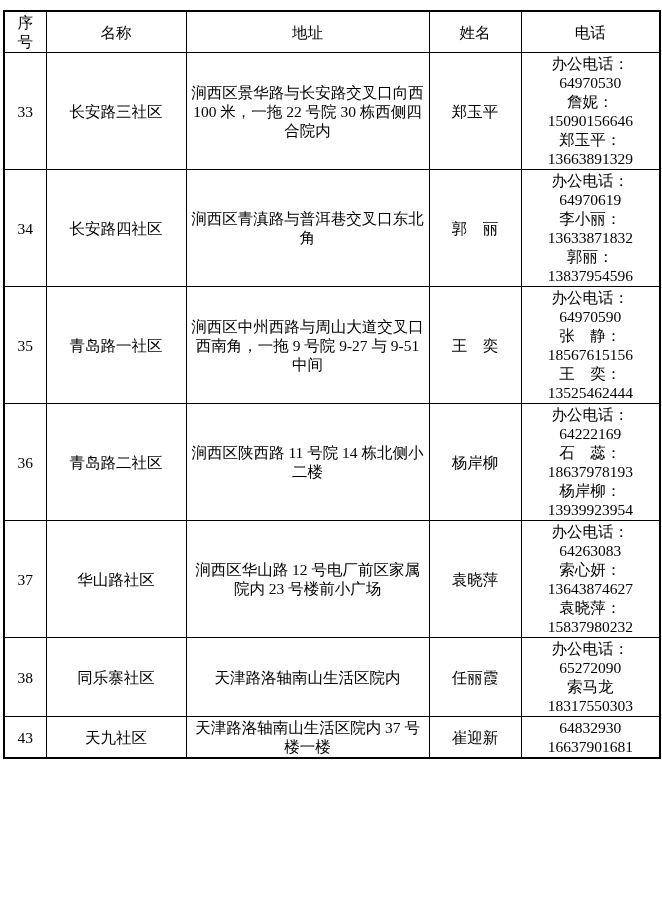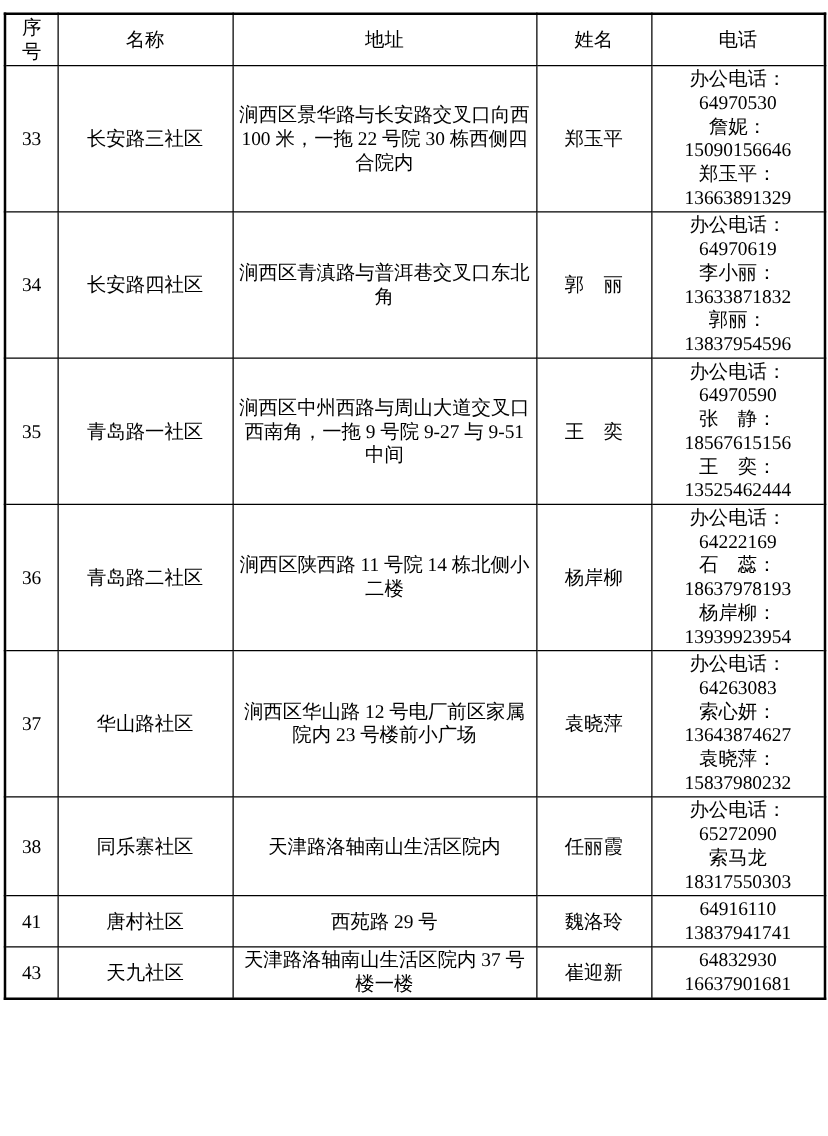--- a/index.html
+++ b/index.html
@@ -139,32 +139,20 @@
             <span class="line">任丽霞</span>
           </td>
           <td>
             <span class="line">办公电话：</span>
             <span class="line">65272090</span>
             <span class="line">索马龙</span>
             <span class="line">18317550303</span>
           </td>
         </tr>
         <tr>
-          <td>41</td>
-          <td>唐村社区</td>
-          <td>西苑路 29 号</td>
-          <td>
-            <span class="line">魏洛玲</span>
-          </td>
-          <td>
-            <span class="line">64916110</span>
-            <span class="line">13837941741</span>
-          </td>
-        </tr>
-        <tr>
           <td>43</td>
           <td>天九社区</td>
           <td>天津路洛轴南山生活区院内 37 号楼一楼</td>
           <td>
             <span class="line">崔迎新</span>
           </td>
           <td>
             <span class="line">64832930</span>
             <span class="line">16637901681</span>
           </td>

